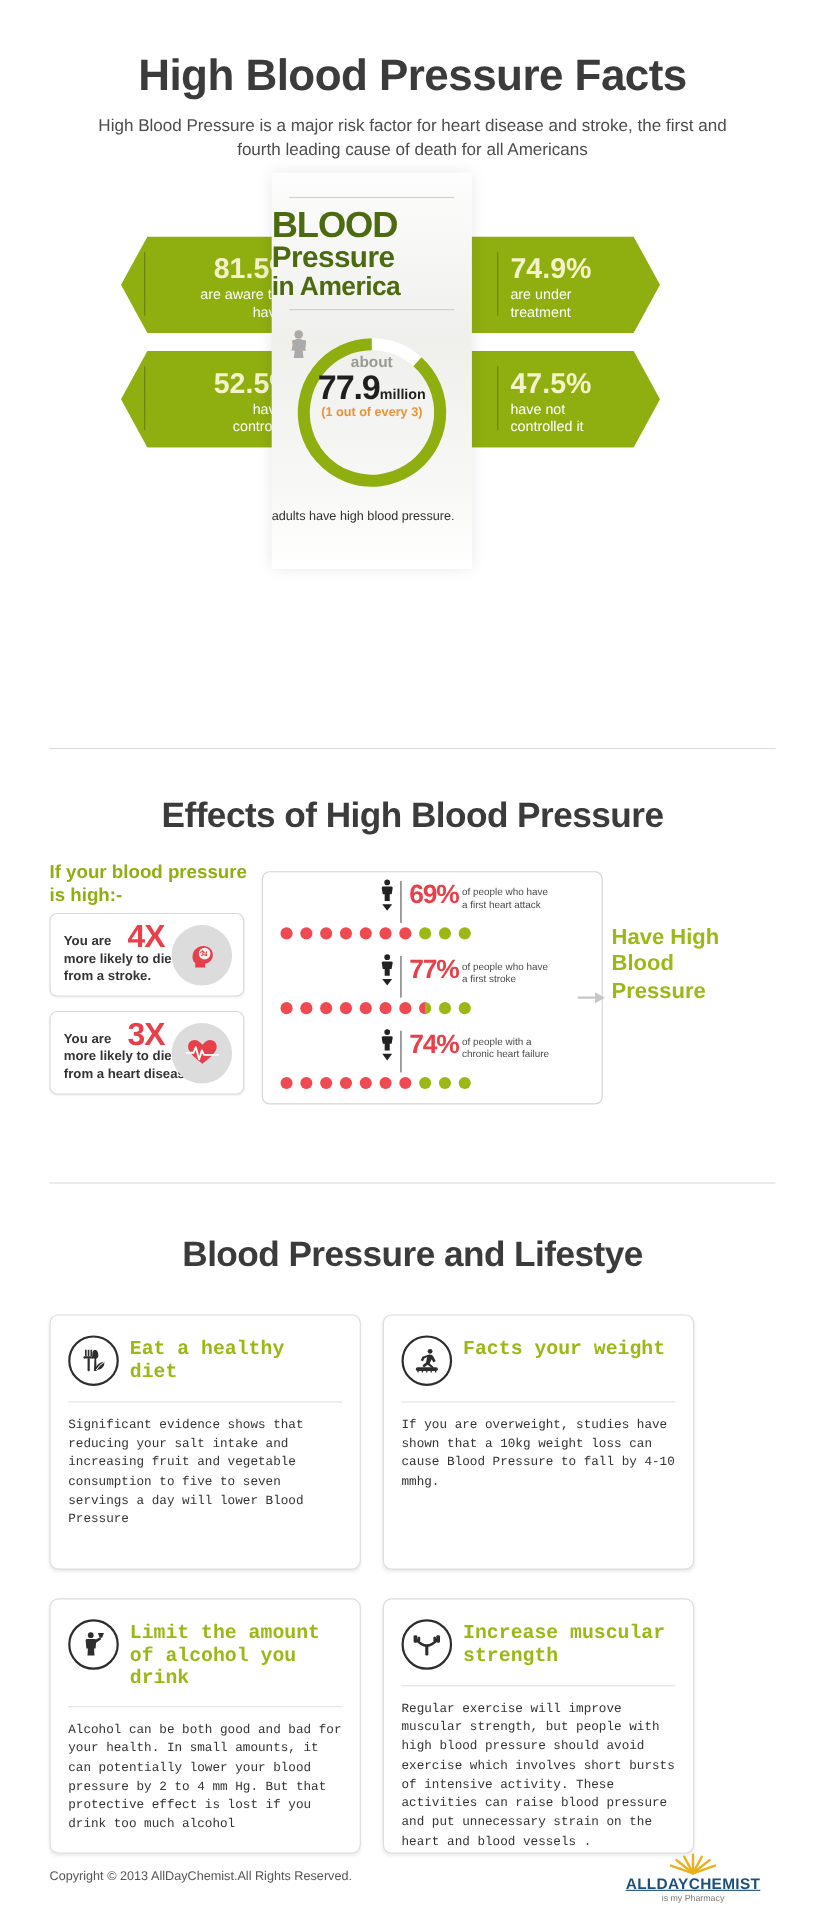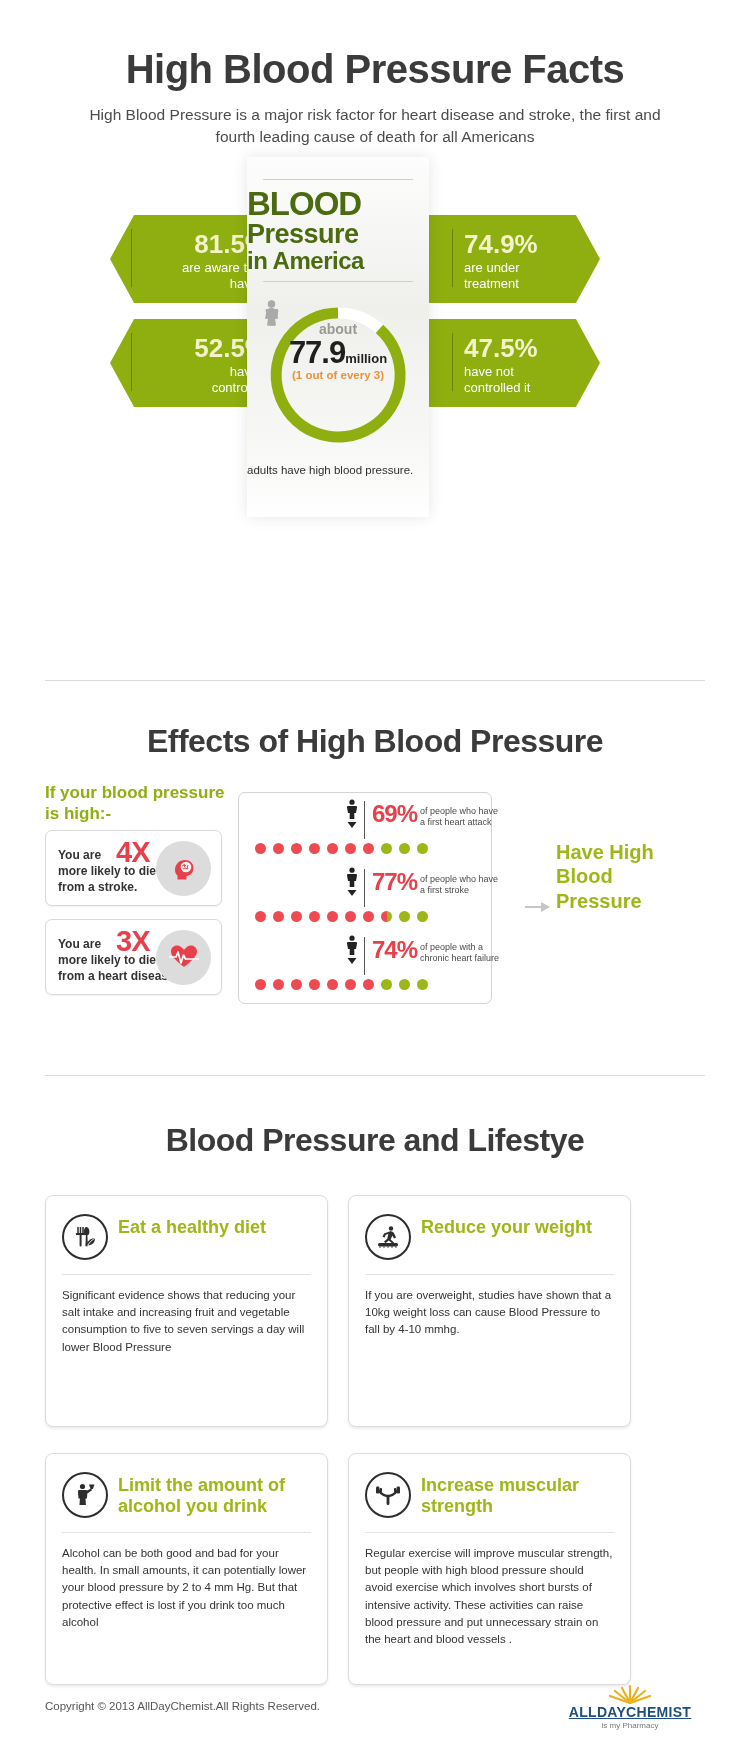--- a/index.html
+++ b/index.html
@@ -127,21 +127,21 @@
   .mc2 { top:137px; }
   .mc-txt { position:absolute; left:12px; top:17px; font-size:12px; font-weight:bold; color:#333; line-height:1.32; }
   .mc-x { position:absolute; left:70px; top:5px; font-size:29px; font-weight:bold; color:#e8404a; letter-spacing:-1px; }
   .mc-ico {
     position:absolute; right:10px; top:10px; width:55px; height:55px;
     border-radius:50%; background:#dcdcdc;
     display:flex; align-items:center; justify-content:center;
   }
 
   .dots-box {
-    position:absolute; left:238px; top:10px; width:254px; height:212px;
+    position:absolute; left:238px; top:10px; width:310px; height:212px;
     border:1px solid #d4d4d4; border-radius:7px; background:#fff;
   }
   .dots-row { position:absolute; left:0; width:282px; }
   .dr1 { top:6px; } .dr2 { top:74px; } .dr3 { top:142px; }
   .dr-head { display:flex; align-items:flex-start; height:46px; padding-left:106px; }
   .fig { width:14px; margin-right:3px; }
   .vline { width:1px; height:38px; background:#555; margin:2px 7px 0 2px; }
   .dr-pct { font-size:24px; font-weight:bold; color:#e8404a; letter-spacing:-1px; line-height:1.25; }
   .dr-desc { font-size:9px; color:#4a4a4a; line-height:1.25; margin-top:7px; margin-left:3px; }
   .dots { display:flex; gap:7px; padding-left:16px; margin-top:-2px; }
@@ -394,21 +394,21 @@
 
   <div class="have-hbp">Have High Blood Pressure</div>
 </div>
 
 <div class="divider" style="margin-top:48px;"></div>
 
 <div style="margin-top:46px;">
   <div class="sec-title">Blood Pressure and Lifestye</div>
 </div>
 
-<div class="life" style="margin-top:36px;">
+<div class="life" style="margin-top:36px;font-family:Liberation Mono, monospace;">
 
   <div class="life-card lc1">
     <div class="lc-head">
       <div class="lc-circle">
         <svg width="26" height="26" viewBox="0 0 26 26">
           <path d="M6 3 v6 M8.5 3 v6 M11 3 v6" stroke="#2d2d2d" stroke-width="1.5"></path>
           <path d="M4.4 9 h8.2 a1 1 0 0 1 -1 2 h-6.2 a1 1 0 0 1 -1 -2 z" fill="#2d2d2d"></path>
           <rect x="7.6" y="10.5" width="2" height="12" rx="0.9" fill="#2d2d2d"></rect>
           <path d="M14 3 c2.5 0 3.4 2.6 3.4 5 c0 2 -0.9 3 -2 3.3 l0.5 11 h-2.5 l0.5 -11 c-1.1 -0.3 -2 -1.3 -2 -3.3 c0 -2.4 0.9 -5 2.1 -5 z" fill="#2d2d2d"></path>
           <path d="M14.5 20 q3 -6 8.5 -6 q0 6 -5.5 7.2 q-2 0.4 -3 -1.2 z" fill="#2d2d2d"></path>
@@ -424,21 +424,21 @@
   <div class="life-card lc2">
     <div class="lc-head">
       <div class="lc-circle">
         <svg width="26" height="26" viewBox="0 0 26 26">
           <circle cx="16" cy="4.5" r="2.2" fill="#2d2d2d"></circle>
           <path d="M14.5 7.5 c2.5 -0.6 4 0.6 4.8 2.3 l1.8 3.6 l-2.2 1 l-1.5 -2.8 l-1.8 4 l3.4 3 l-0.8 1.6 l-4.4 -3.6 l-3.4 2.6 l-1.4 -1.8 l3.3 -2.7 l1 -5 l-2.6 1.3 l-1.2 2.6 l-2 -0.9 l1.5 -3.3 z" fill="#2d2d2d"></path>
           <rect x="3" y="19" width="20" height="3.4" rx="1.6" fill="#2d2d2d"></rect>
           <path d="M5 22.4 v1.4 M9 22.4 v1.4 M13 22.4 v1.4 M17 22.4 v1.4 M21 22.4 v1.4" stroke="#2d2d2d" stroke-width="1.2"></path>
         </svg>
       </div>
-      <div class="lc-title">Reduce your weight</div>
+      <div class="lc-title">Facts your weight</div>
     </div>
     <div class="lc-rule"></div>
     <div class="lc-body">If you are overweight, studies have shown that a 10kg weight loss can cause Blood Pressure to fall by 4-10 mmhg.</div>
   </div>
 
   <div class="life-card lc3">
     <div class="lc-head">
       <div class="lc-circle">
         <svg width="26" height="26" viewBox="0 0 26 26">
           <circle cx="10.5" cy="4.5" r="2.6" fill="#2d2d2d"></circle>

